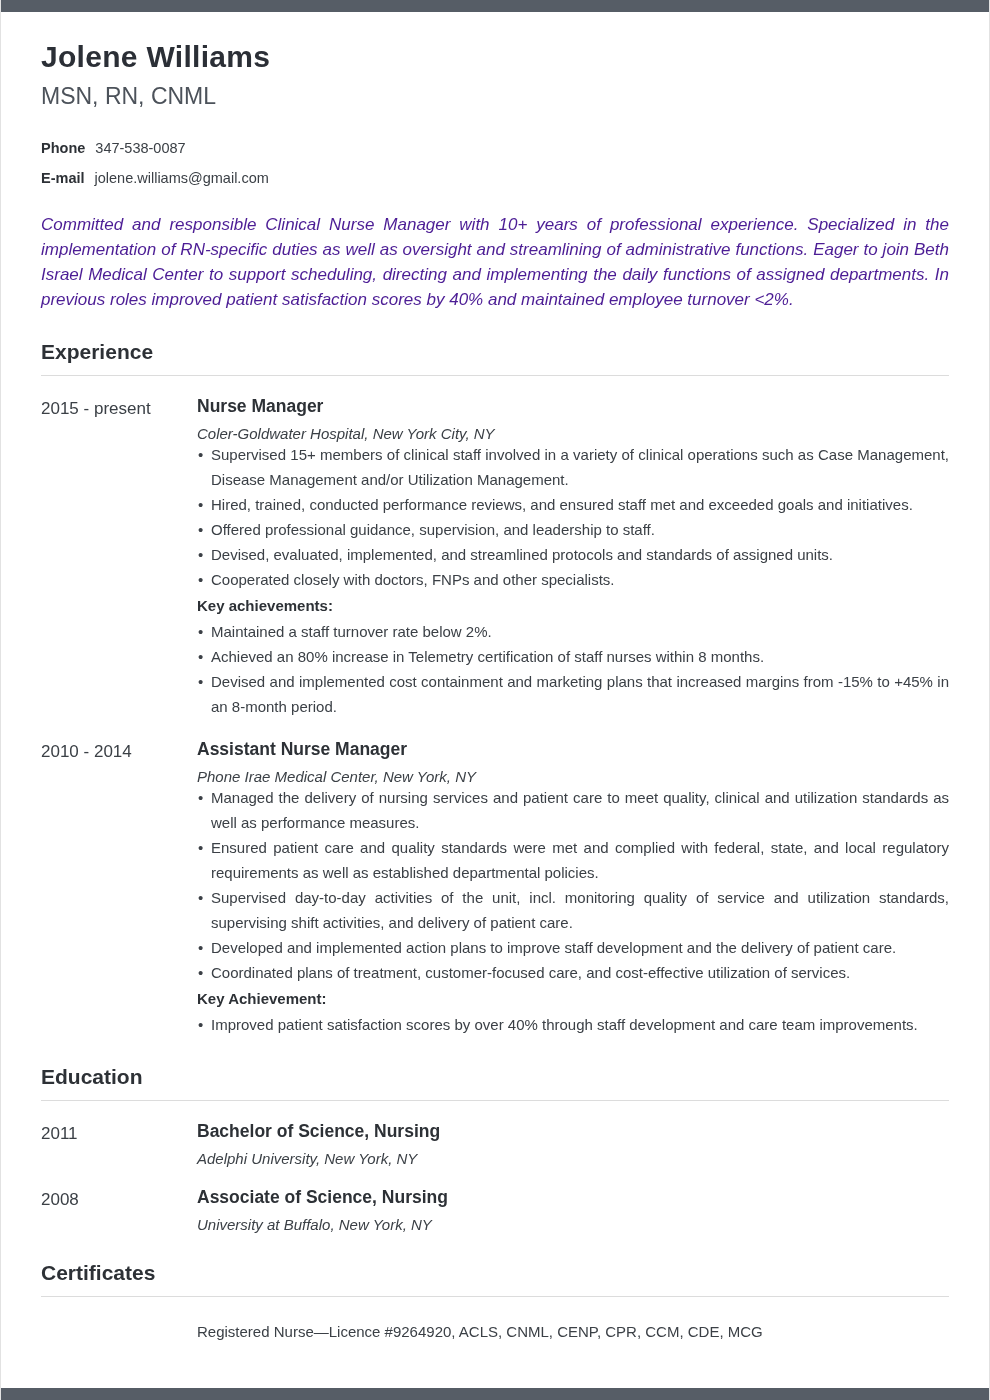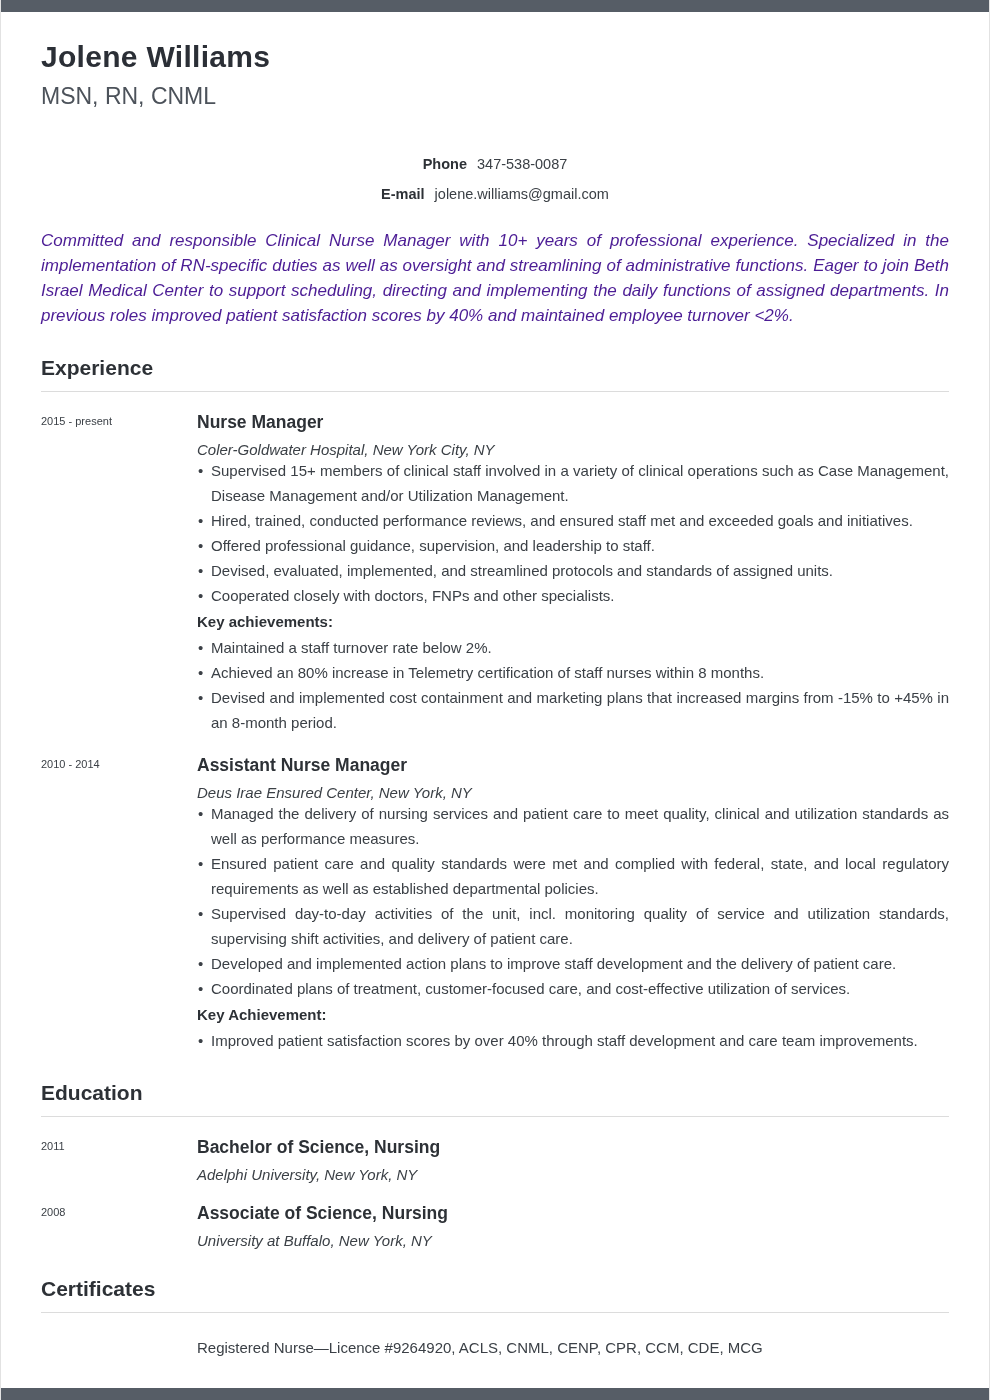--- a/index.html
+++ b/index.html
@@ -11,38 +11,38 @@
     border-left:1px solid #e2e2e2; border-right:1px solid #e2e2e2;
   }
   .accent-bar { position:absolute; left:0; right:0; height:12px; background:#565d66; }
   .accent-bar.top { top:0; }
   .accent-bar.bottom { bottom:0; }
   .content { padding:40px 40px 0 40px; }
 
   h1.name { font-size:30px; font-weight:bold; color:#2b2f36; letter-spacing:0.3px; }
   .credentials { font-size:23px; color:#4c525a; margin-top:9px; font-weight:400; }
 
-  .contact { margin-top:46px;text-align:center; }
+  .contact { margin-top:30px; }
   .contact-row { font-size:14.5px; margin-bottom:14px; }
   .contact-label { font-weight:bold; color:#2d3136; margin-right:10px; }
   .contact-value { color:#3b4046; }
 
   .summary {
     margin-top:26px; font-size:17px; line-height:25px;
     text-align:justify; color:#4c1d95;font-style:italic;
   }
 
   .section { margin-top:28px; }
   .section-title {
     font-size:21px; font-weight:bold; color:#2d3136;
     padding-bottom:11px; border-bottom:1px solid #dcdcdc;
   }
 
   .entry { display:flex; margin-top:20px; }
-  .entry-dates { width:156px; flex:none; font-size:11px; color:#3b4046; padding-top:3px; }
+  .entry-dates { width:156px; flex:none; font-size:17px; color:#3b4046; padding-top:3px; }
   .entry-body { flex:1; min-width:0; }
   .entry-role { font-size:17.5px; font-weight:bold; color:#2d3136; }
   .entry-org { font-style:italic; font-size:15px; color:#3b4046; margin-top:8px; }
 
   ul.bullets { list-style:none; }
   ul.bullets li {
     position:relative; padding-left:14px; font-size:15px; line-height:25px;
     color:#3b4046; text-align:justify;
   }
   ul.bullets li::before { content:"\2022"; position:absolute; left:1px; top:0; color:#3b4046; }
@@ -93,21 +93,21 @@
             <li>Achieved an 80% increase in Telemetry certification of staff nurses within 8 months.</li>
             <li>Devised and implemented cost containment and marketing plans that increased margins from -15% to +45% in an 8-month period.</li>
           </ul>
         </div>
       </div>
 
       <div class="entry">
         <div class="entry-dates">2010 - 2014</div>
         <div class="entry-body">
           <div class="entry-role">Assistant Nurse Manager</div>
-          <div class="entry-org">Deus Irae Ensured Center, New York, NY</div>
+          <div class="entry-org">Phone Irae Medical Center, New York, NY</div>
           <ul class="bullets">
             <li>Managed the delivery of nursing services and patient care to meet quality, clinical and utilization standards as well as performance measures.</li>
             <li>Ensured patient care and quality standards were met and complied with federal, state, and local regulatory requirements as well as established departmental policies.</li>
             <li>Supervised day-to-day activities of the unit, incl. monitoring quality of service and utilization standards, supervising shift activities, and delivery of patient care.</li>
             <li>Developed and implemented action plans to improve staff development and the delivery of patient care.</li>
             <li>Coordinated plans of treatment, customer-focused care, and cost-effective utilization of services.</li>
           </ul>
           <div class="key-label">Key Achievement:</div>
           <ul class="bullets" style="margin-top:1px;">
             <li>Improved patient satisfaction scores by over 40% through staff development and care team improvements.</li>

